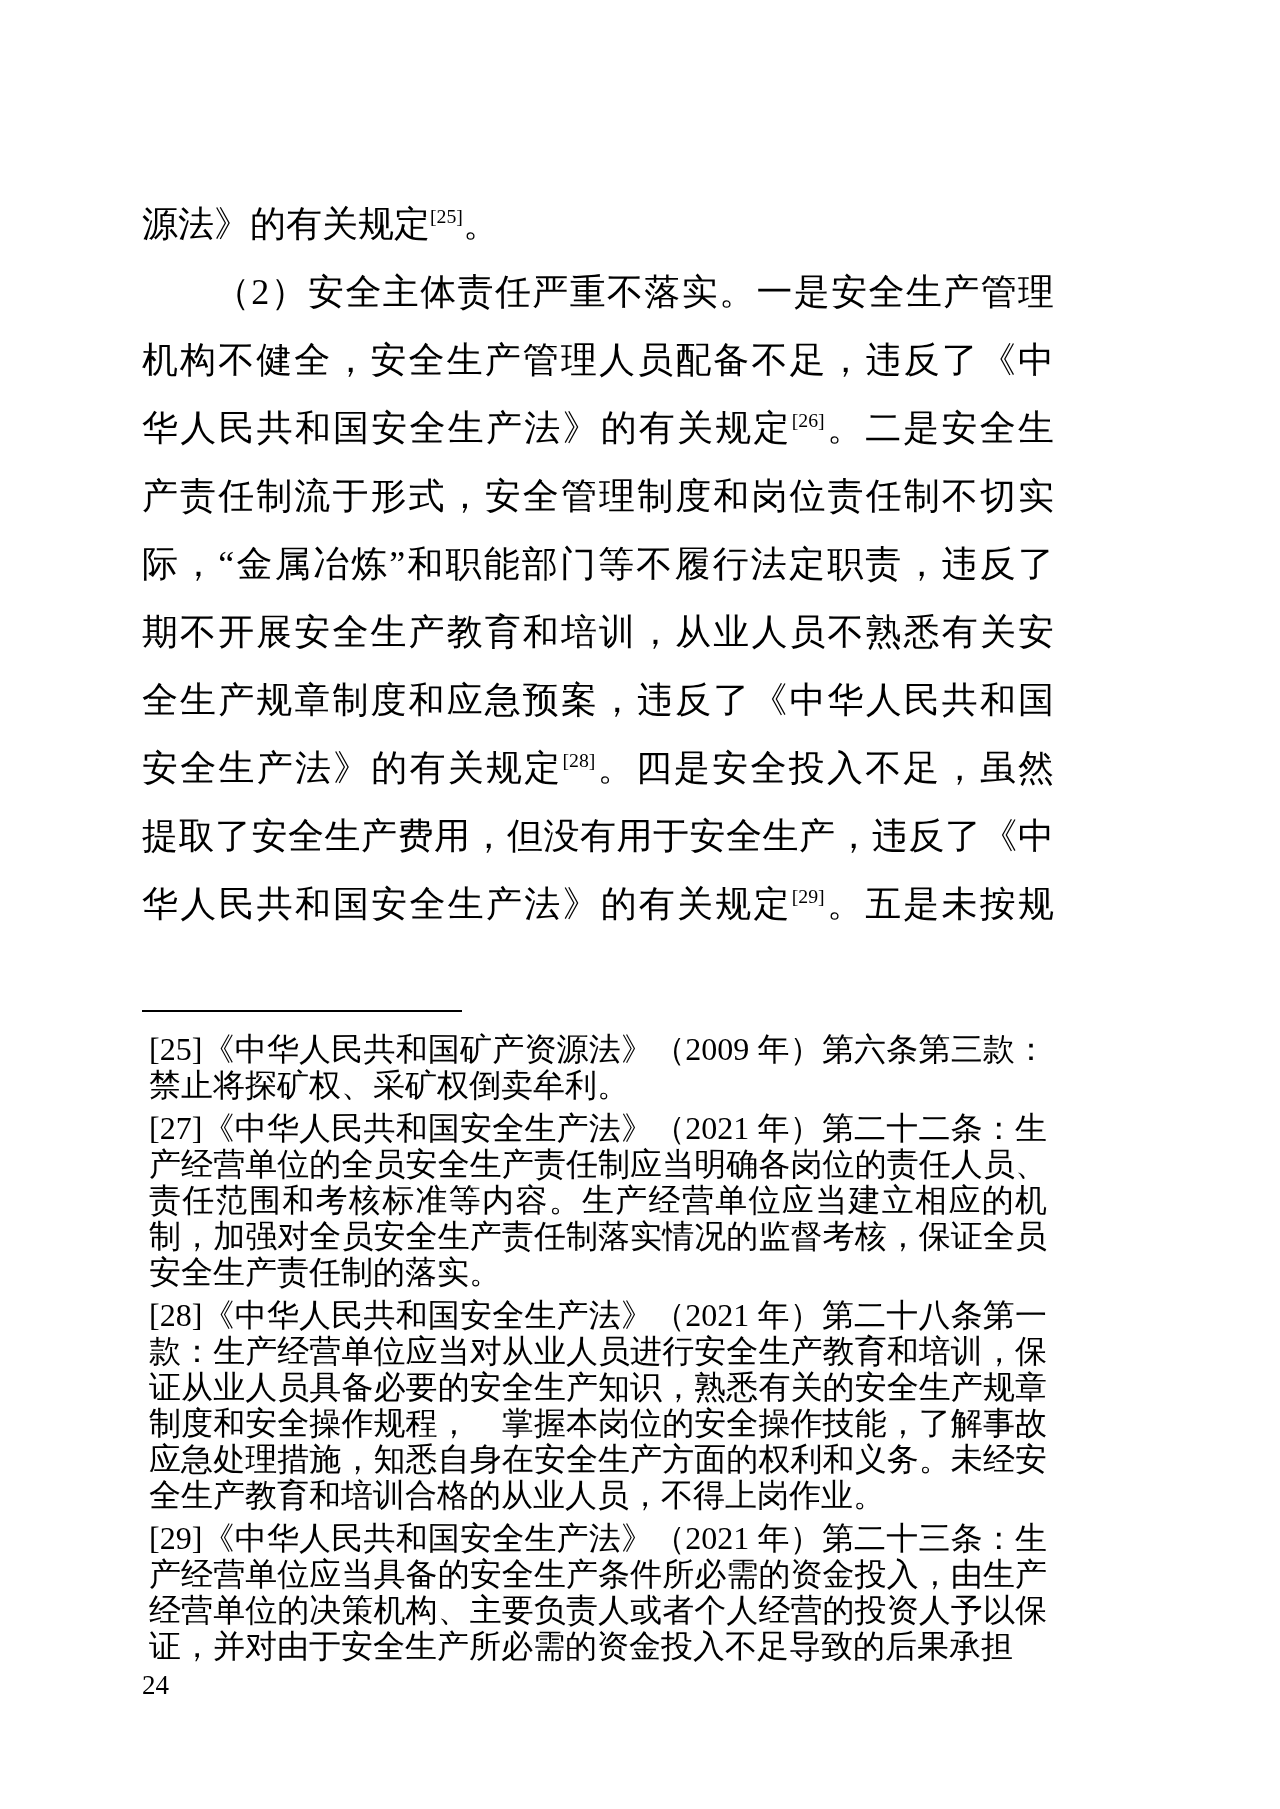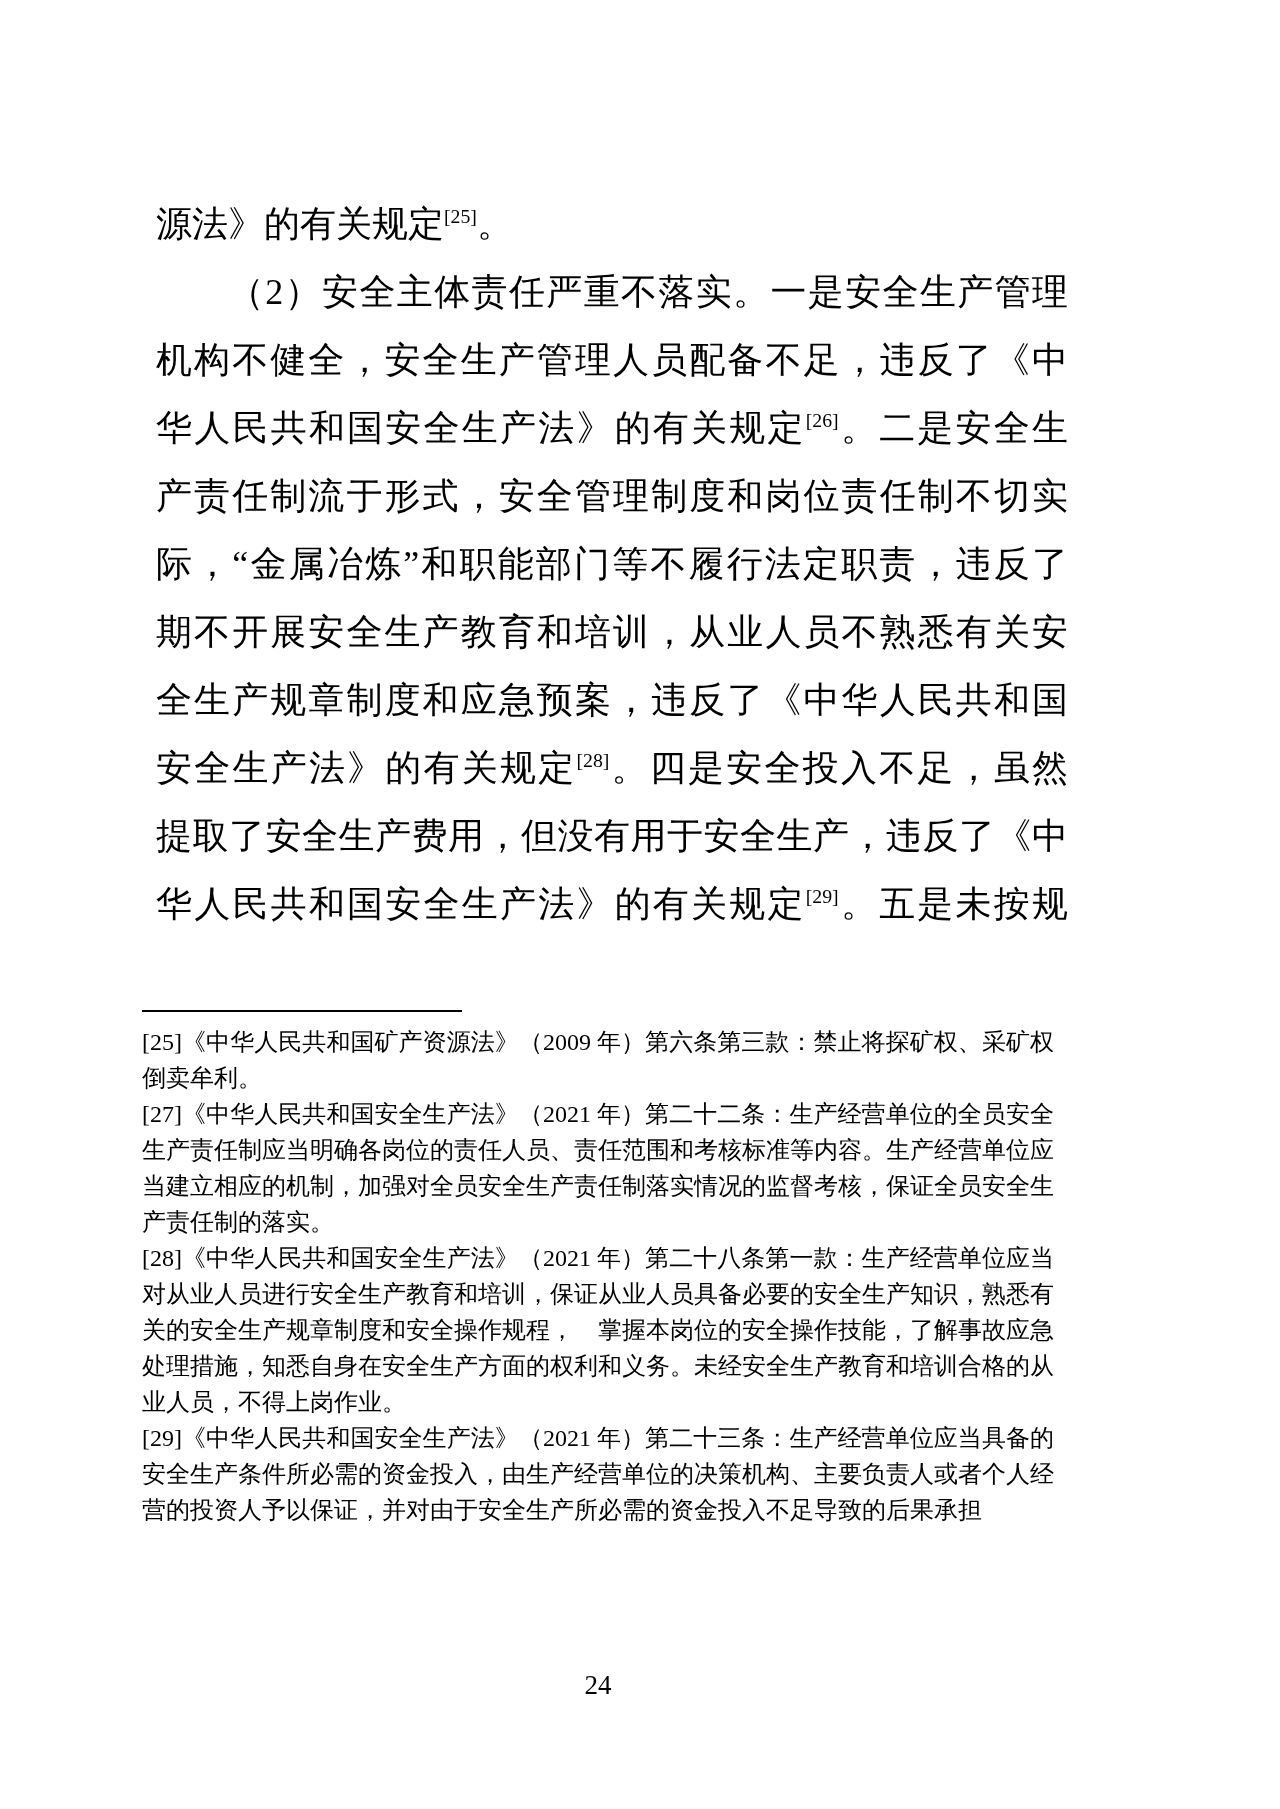--- a/index.html
+++ b/index.html
@@ -4,21 +4,21 @@
 <style>
   html,body{margin:0;padding:0;}
   body{
     width:1280px;height:1809px;
     background:#ffffff;color:#000000;
     font-family:"Liberation Serif","DejaVu Serif",serif;
     position:relative;overflow:hidden;
   }
   .page{position:absolute;inset:0;}
   .body-text{
-    position:absolute;left:156px;top:190px;width:912px;
+    position:absolute;left:142px;top:190px;width:912px;
   }
   .body-line{
     font-size:36px;line-height:68px;height:68px;overflow:hidden;
     text-align:justify;text-align-last:justify;
     white-space:normal;
   }
   .body-line.no-spread{text-align-last:left;}
   .body-line.indent{text-indent:72px;}
   .body-line .b{
     font-weight:normal;
@@ -28,26 +28,26 @@
     font-size:0.55em;vertical-align:super;line-height:0;
   }
   .footnote-separator{
     position:absolute;left:142px;top:1010px;width:320px;height:0;
     border-top:2px solid #000000;
   }
   .footnotes{
     position:absolute;left:142px;top:1024px;width:912px;
   }
   .footnote{
-    margin:0;font-size:24px;line-height:36px;
+    margin:7px;font-size:32px;line-height:36px;
     text-align:justify;
   }
   .page-number{
     position:absolute;left:142px;top:1668px;width:912px;
-    text-align:center;font-size:27px;line-height:34px;
+    text-align:left;font-size:27px;line-height:34px;
   }
 </style>
 </head>
 <body>
 
 <div class="page">
 
   <div class="body-text">
     <div class="body-line no-spread"><span>源法》的有关规定</span><sup>[25]</sup><span>。</span></div>
     <div class="body-line indent"><span>（2）安全主体责任严重不落实。</span><span class="b">一是</span><span>安全生产管理</span></div>

